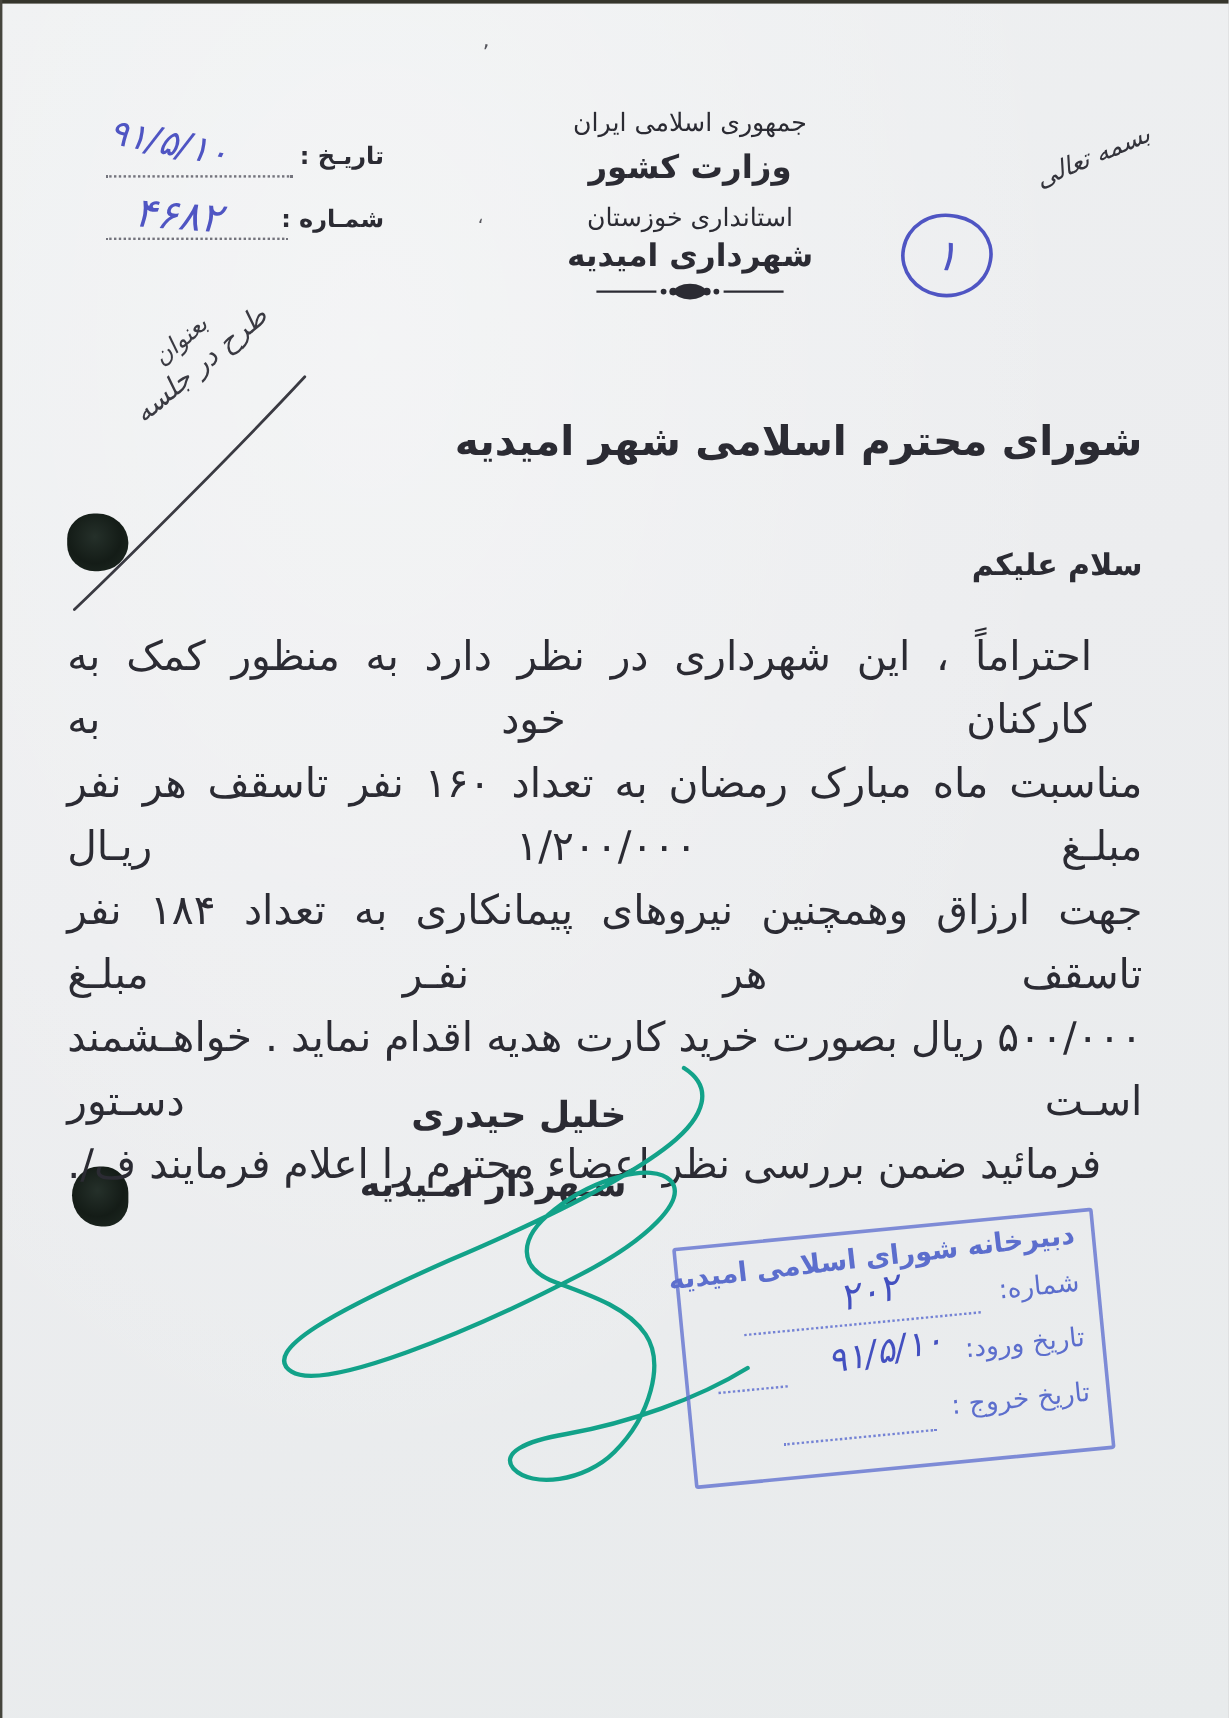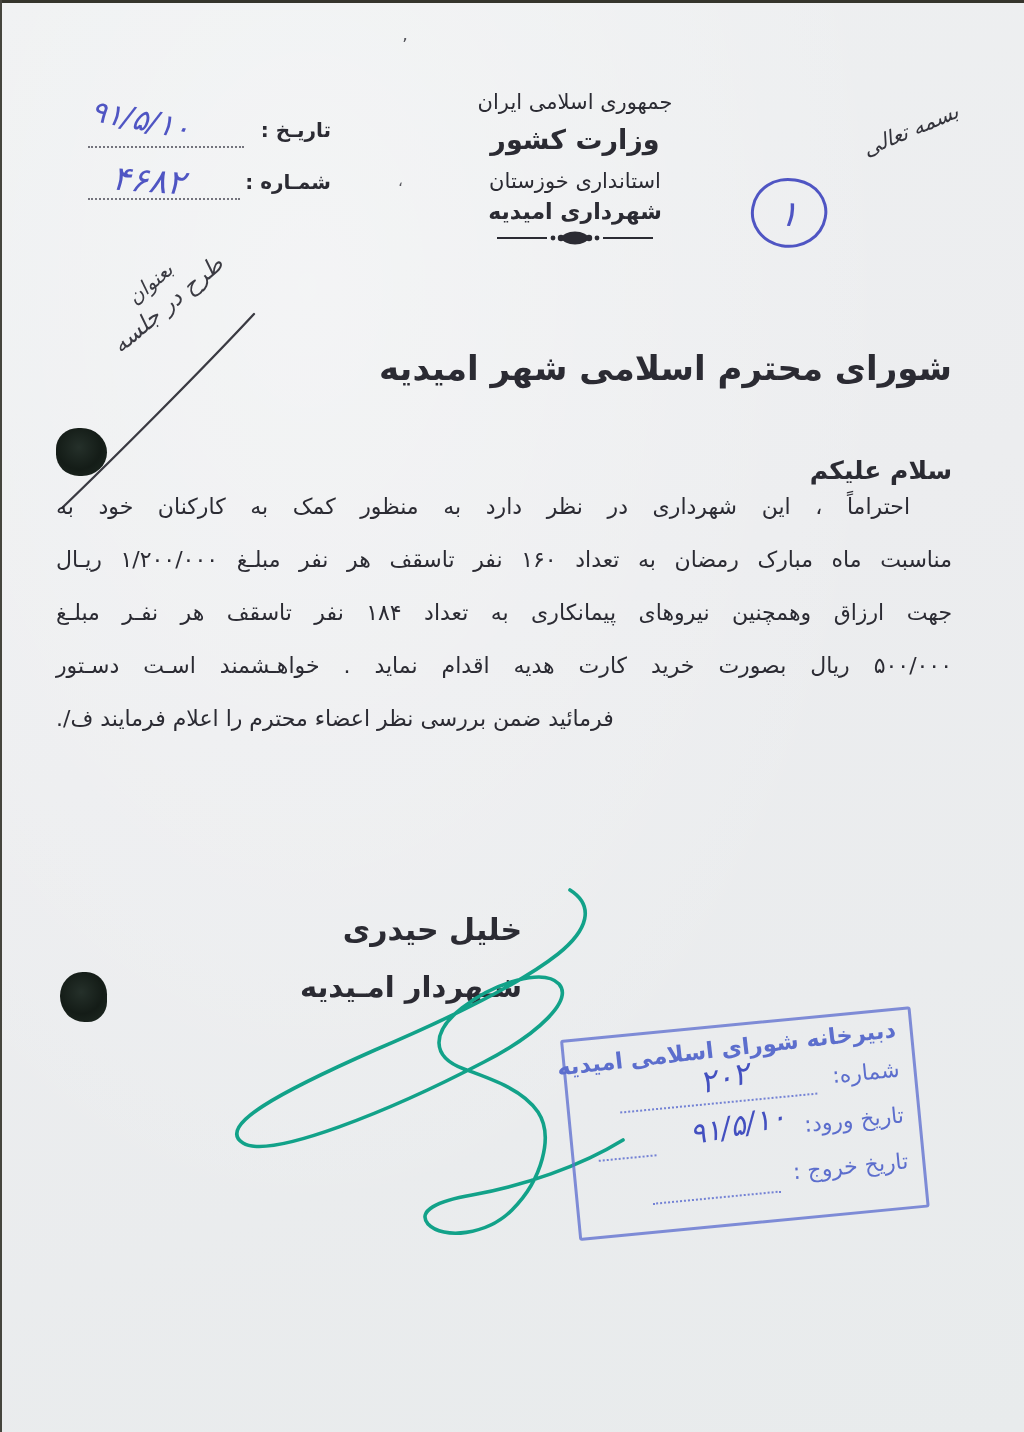--- a/index.html
+++ b/index.html
@@ -16,27 +16,27 @@
     font-family:"DejaVu Sans", sans-serif;color:var(--ink);direction:rtl;
   }
   .edge-top{position:absolute;left:0;top:0;width:100%;height:3px;background:#35352c;}
   .edge-left{position:absolute;left:0;top:0;width:2px;height:100%;background:#45453d;}
 
   
   .letterhead{position:absolute;left:398px;top:86px;width:354px;text-align:center;}
   .lh1{font-size:21px;letter-spacing:0;padding-top:4px;}
   .lh2{font-size:27px;font-weight:700;margin-top:10px;}
   .lh3{font-size:21px;margin-top:14px;}
-  .lh4{font-size:22px;font-weight:700;margin-top:6px;}
+  .lh4{font-size:26px;font-weight:700;margin-top:6px;}
   .ornament{margin:6px auto 0;display:block;}
 
   
   .meta{position:absolute;left:84px;top:106px;width:252px;font-size:20px;font-weight:700;}
   .meta-row{position:relative;height:52px;}
-  .meta-label{position:absolute;right:5px;top:12px;white-space:nowrap;}
+  .meta-label{position:absolute;right:16px;top:12px;white-space:nowrap;}
   .leader{position:absolute;border-bottom:2px dotted #73737c;height:1px;}
   .m1 .leader{left:4px;right:92px;top:40px;}
   .m2 .leader{left:4px;right:96px;top:40px;}
   .m3 .leader{left:10px;right:92px;top:38px;}
   .hand{font-weight:400;color:var(--pen);font-style:italic;white-space:nowrap;}
   .hand-date{position:absolute;left:6px;top:-4px;font-size:30px;transform:rotate(11deg);letter-spacing:2px;}
   .hand-num{position:absolute;left:28px;top:2px;font-size:34px;transform:rotate(4deg);letter-spacing:7px;}
 
   
   .besmele{position:absolute;left:846px;top:118px;width:130px;text-align:center;
@@ -54,21 +54,21 @@
   .slash-svg{position:absolute;left:52px;top:300px;}
 
   
   .hole{position:absolute;background:radial-gradient(circle at 45% 40%,#25302a 0%,#141c17 55%,#1f2a23 100%);}
   .hole1{left:56px;top:428px;width:51px;height:48px;border-radius:46% 54% 52% 48%;}
   .hole2{left:60px;top:972px;width:47px;height:50px;border-radius:52% 48% 44% 56%;}
 
   
   .recipient{position:absolute;right:72px;top:348px;font-size:34px;font-weight:700;}
   .salutation{position:absolute;right:72px;top:456px;font-size:25px;font-weight:700;}
-  .body{position:absolute;right:72px;left:56px;top:480px;font-size:22px;line-height:53px;}
+  .body{position:absolute;right:72px;left:56px;top:521px;font-size:34px;line-height:53px;}
   .body-line{direction:rtl;}
   .just{text-align:justify;text-align-last:justify;}
   .indent{padding-right:42px;}
   .last-line{text-align:left;}
 
   
   .sig-name{position:absolute;right:502px;top:912px;font-size:30px;font-weight:700;}
   .sig-title{position:absolute;right:502px;top:970px;font-size:29px;font-weight:700;letter-spacing:1px;}
   .sig-svg{position:absolute;left:140px;top:878px;pointer-events:none;}
 

